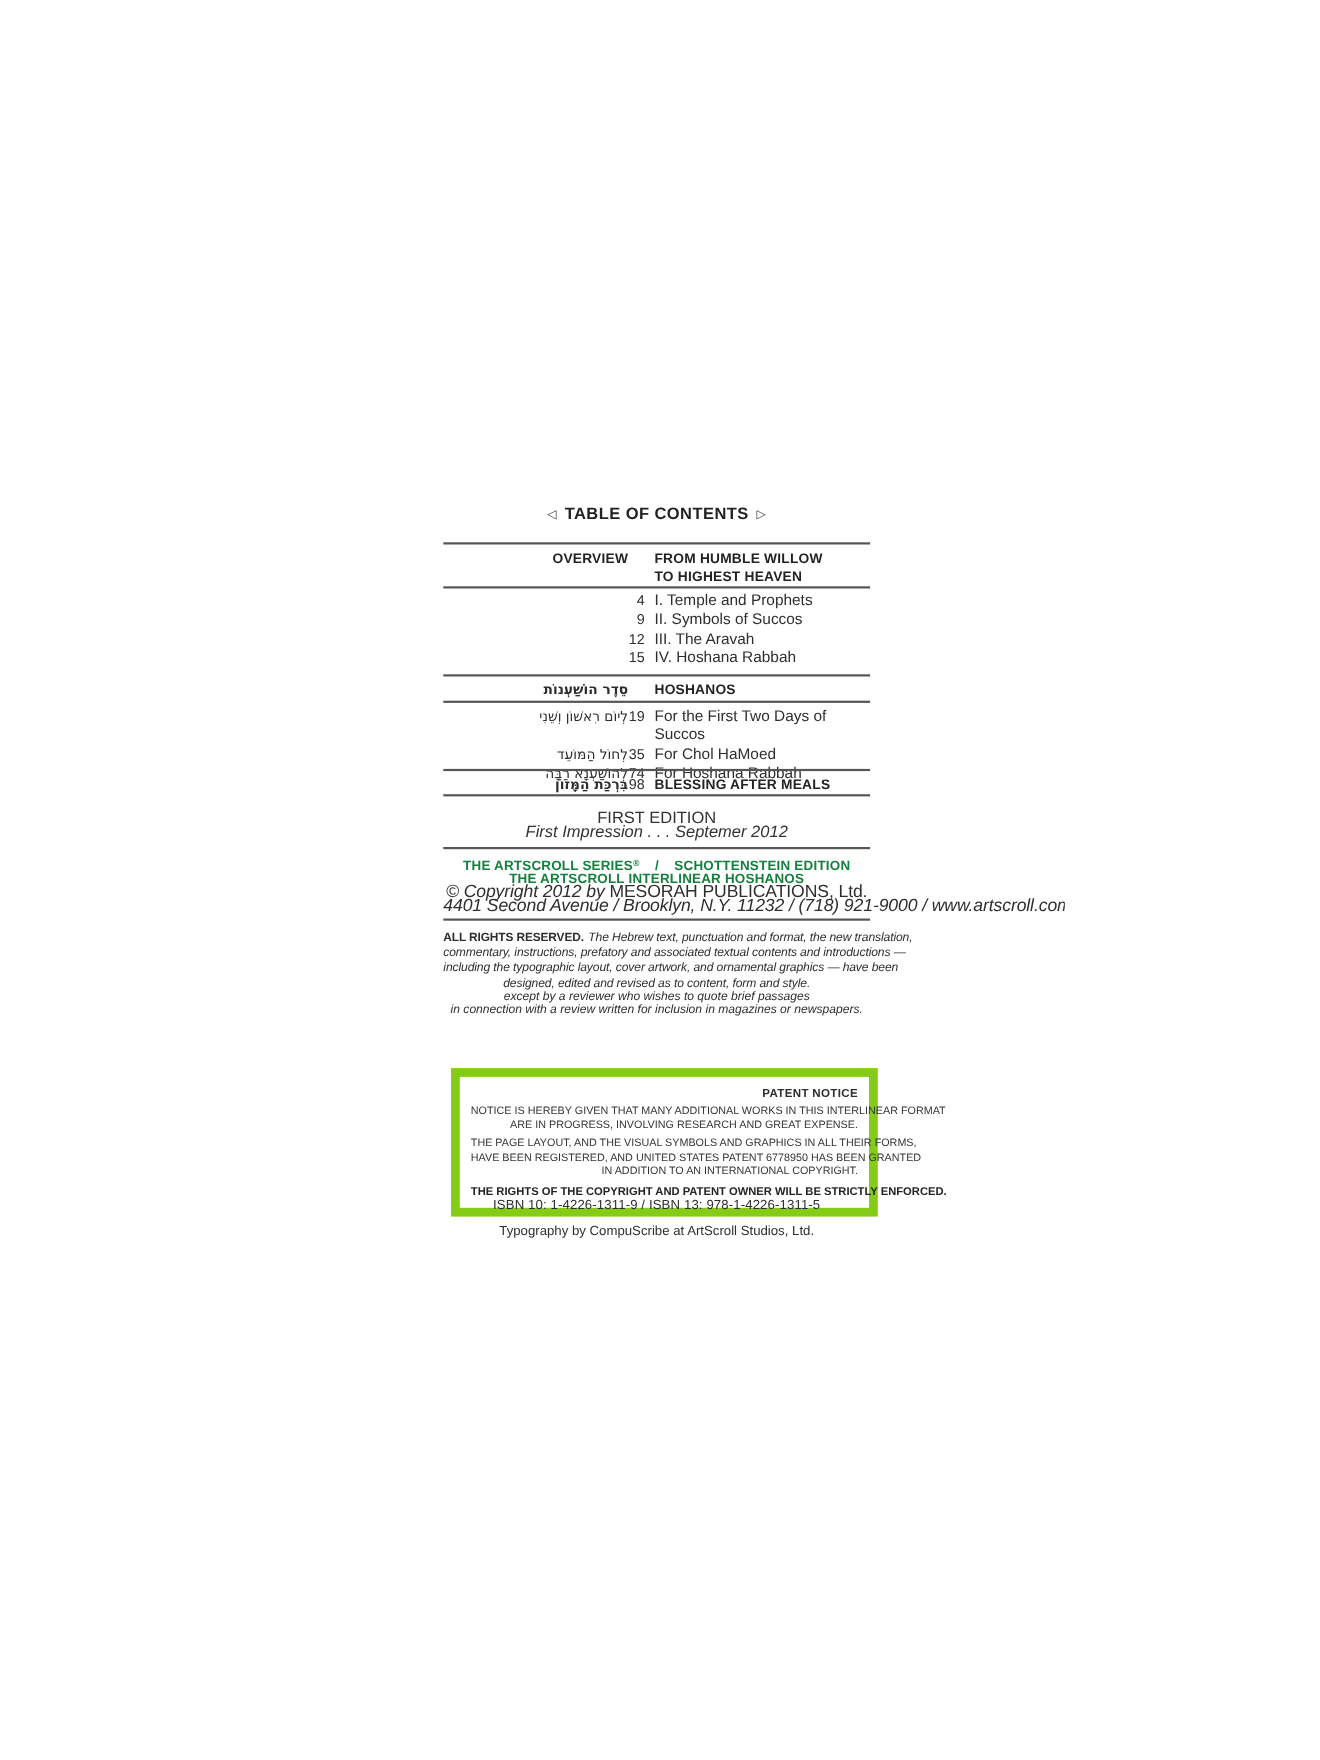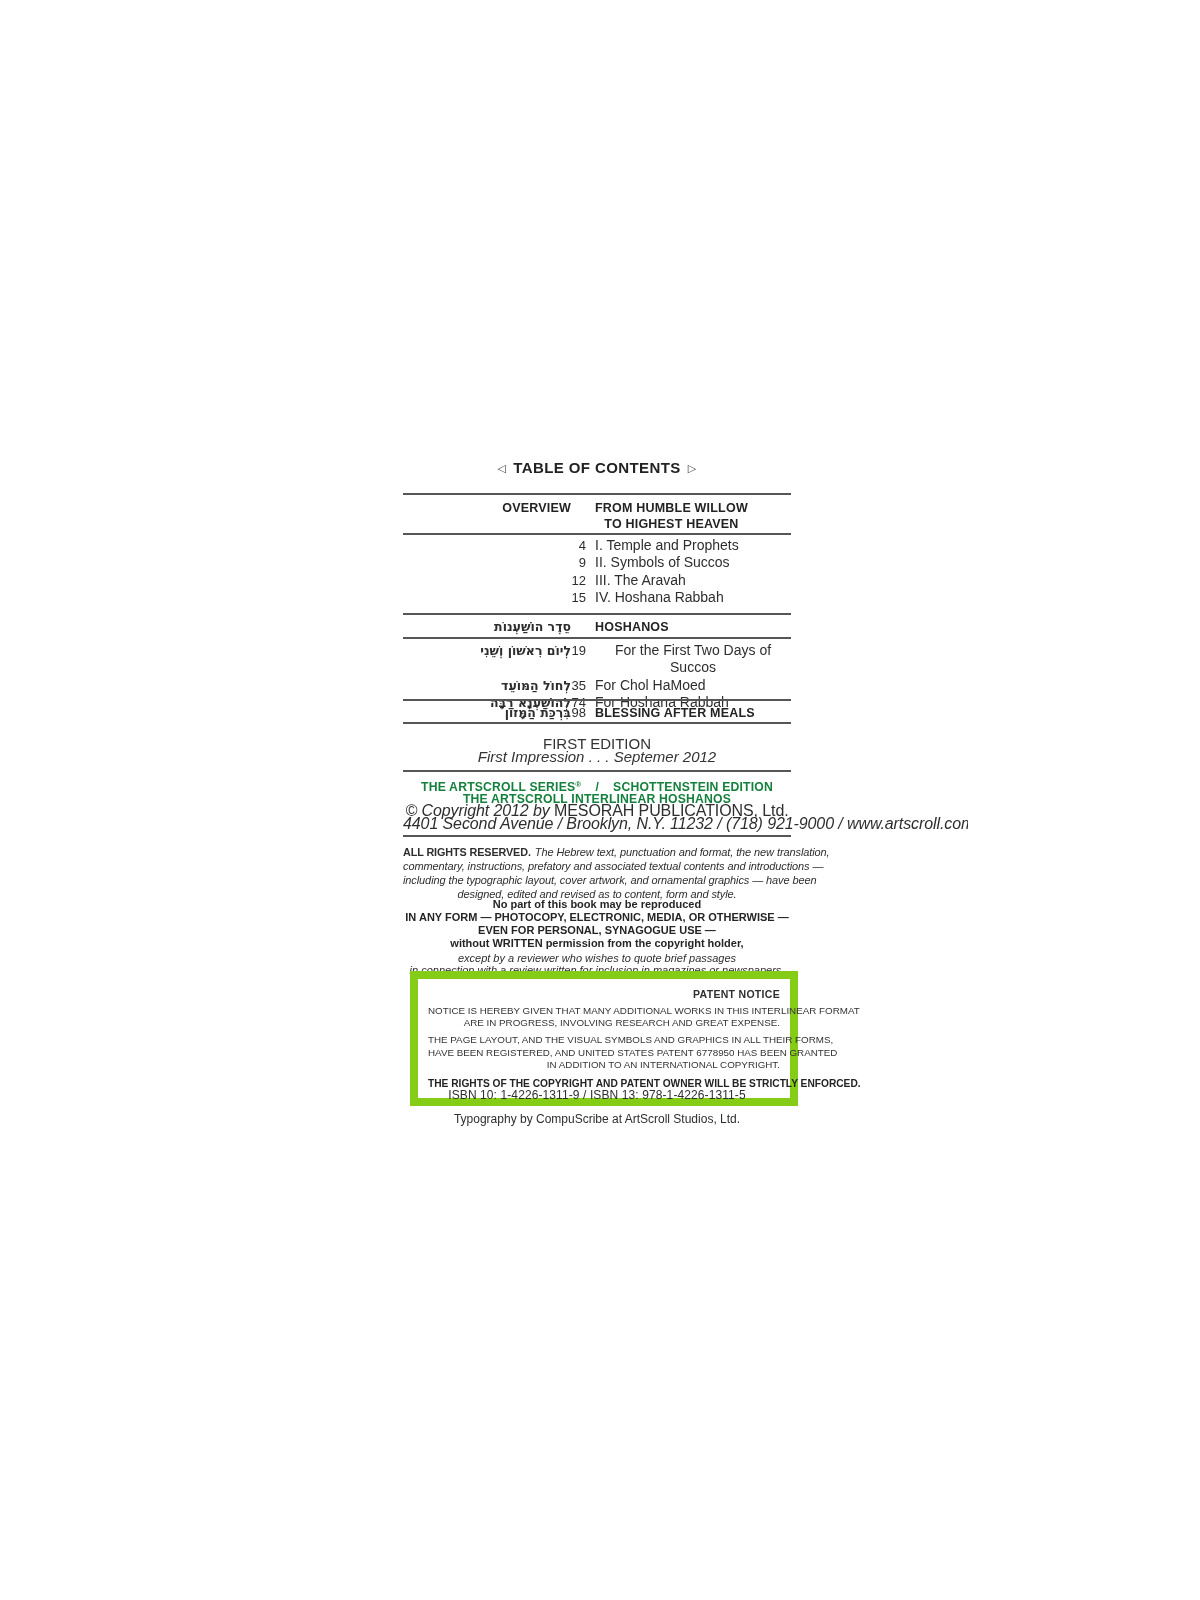--- a/index.html
+++ b/index.html
@@ -26,31 +26,30 @@
     white-space: nowrap;
   }
   .orn { font-size: 11px; color: #3a3a3a; position: relative; top: -1.5px; font-weight: normal; }
   .orn.left { margin-right: 7px; }
   .orn.right { margin-left: 7px; }
 
   
   .toc-row { display: flex; align-items: baseline; }
   .col-left { width: 168px; flex: none; text-align: right; }
   .col-page { width: 15px; flex: none; text-align: right; font-size: 13px; }
-  .col-title { margin-left: 9px; text-align: center; }
+  .col-title { margin-left: 9px; text-align: left; }
   .items .toc-row { line-height: 17.4px; }
   .items .col-title { font-size: 14px; }
   .hdr { font-weight: bold; font-size: 12.5px; letter-spacing: 0.2px; color: #232323; }
   .hdr-lines { line-height: 16px; }
   .hebrew {
     font-family: "DejaVu Sans", sans-serif;
     direction: rtl;
     unicode-bidi: isolate;
     font-size: 12.5px;
-    font-weight: bold;
   }
   .bold { font-weight: bold; }
 
   
   .cline { text-align: center; white-space: nowrap; }
   .edition-block { line-height: 12.5px; font-size: 15px; color: #333; }
   .edition-block .imp { font-style: italic; }
   .pub-block { line-height: 12.2px; }
   .pub-bold { font-weight: bold; font-size: 12.2px; letter-spacing: 0.2px; color: #15803d; }
   .pub-italic { font-style: italic; font-size: 16px; letter-spacing: -0.1px; }
@@ -183,26 +182,20 @@
     <div class="rule" style="top:835px;"></div>
 
     <div class="abs rights-block" style="top:845px;">
       <div class="cline"><span class="rights-lead">ALL RIGHTS RESERVED.</span><span>The Hebrew text, punctuation and format, the new translation,</span></div>
       <div class="cline">commentary, instructions, prefatory and associated textual contents and introductions —</div>
       <div class="cline">including the typographic layout, cover artwork, and ornamental graphics — have been</div>
       <div class="cline">designed, edited and revised as to content, form and style.</div>
     </div>
 
     <div class="abs" style="top:898px;">
-      <div class="repro-bold">
-        <div class="cline">No part of this book may be reproduced</div>
-        <div class="cline">IN ANY FORM — PHOTOCOPY, ELECTRONIC, MEDIA, OR OTHERWISE —</div>
-        <div class="cline">EVEN FOR PERSONAL, SYNAGOGUE USE —</div>
-        <div class="cline">without WRITTEN permission from the copyright holder,</div>
-      </div>
       <div class="repro-italic">
         <div class="cline">except by a reviewer who wishes to quote brief passages</div>
         <div class="cline">in connection with a review written for inclusion in magazines or newspapers.</div>
       </div>
     </div>
 
     <div class="patent-box">
       <div class="patent-title">PATENT NOTICE</div>
       <div class="patent-line">NOTICE IS HEREBY GIVEN THAT MANY ADDITIONAL WORKS IN THIS INTERLINEAR FORMAT</div>
       <div class="patent-line">ARE IN PROGRESS, INVOLVING RESEARCH AND GREAT EXPENSE.</div>

